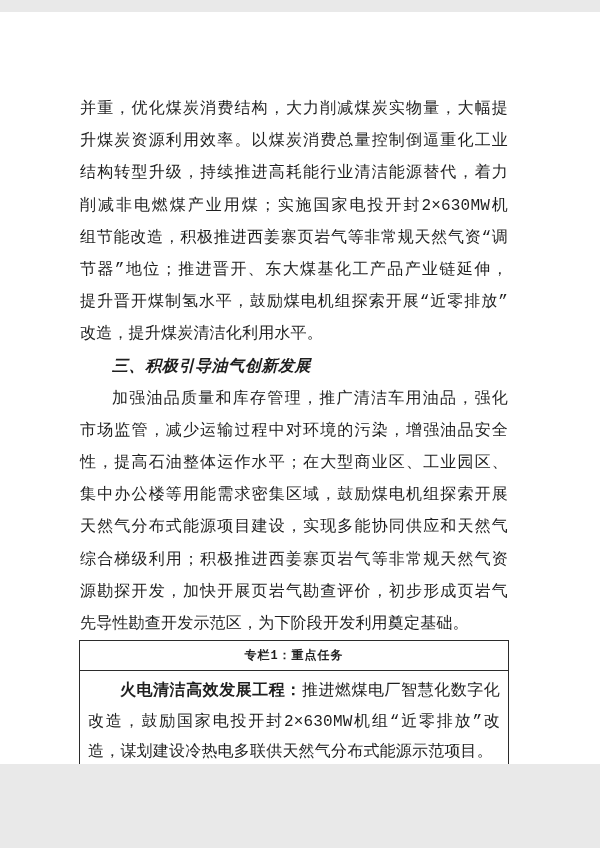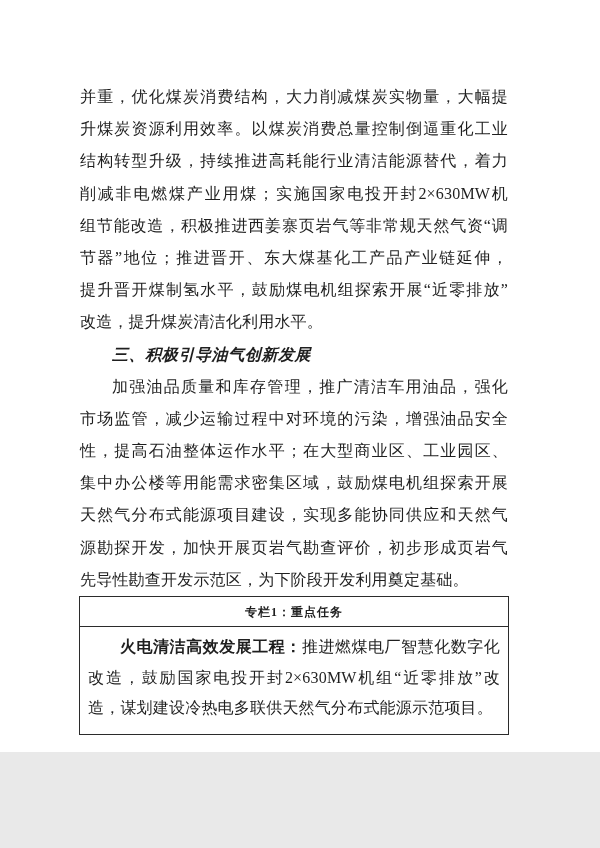--- a/index.html
+++ b/index.html
@@ -1,23 +1,23 @@
 <!DOCTYPE html>
 <html lang="zh"><head>
 <meta charset="utf-8">
 <style>
   * { margin: 0; padding: 0; box-sizing: border-box; }
   html, body { background: #e9e9e9; }
   .page {
     position: relative;
     width: 600px;
     height: 752px;
-    margin: 0 auto;
+    margin: 12px auto;
     background: #ffffff;
-    font-family: Liberation Serif, serif;
+    font-family: Liberation Mono, monospace;
     color: #1f1f1f;
     overflow: hidden;
   }
   .content {
     position: absolute;
     left: 80px;
     top: 81px;
     width: 428px;
   }
   .line {
@@ -94,20 +94,21 @@
     </div>
 
     <div class="heading">三、积极引导油气创新发展</div>
 
     <div>
       <div class="line indent">加强油品质量和库存管理，推广清洁车用油品，强化</div>
       <div class="line">市场监管，减少运输过程中对环境的污染，增强油品安全</div>
       <div class="line">性，提高石油整体运作水平；在大型商业区、工业园区、</div>
       <div class="line">集中办公楼等用能需求密集区域，鼓励煤电机组探索开展</div>
       <div class="line">天然气分布式能源项目建设，实现多能协同供应和天然气</div>
+      <div class="line">综合梯级利用；积极推进西姜寨页岩气等非常规天然气资</div>
       <div class="line">源勘探开发，加快开展页岩气勘查评价，初步形成页岩气</div>
       <div class="line last">先导性勘查开发示范区，为下阶段开发利用奠定基础。</div>
     </div>
 
     <div class="callout">
       <div class="callout-title">专栏1：重点任务</div>
       <div class="callout-body">
         <div class="line indent">
           <span class="bold">火电清洁高效发展工程：</span><span>推进燃煤电厂智慧化数字化</span>
         </div>

